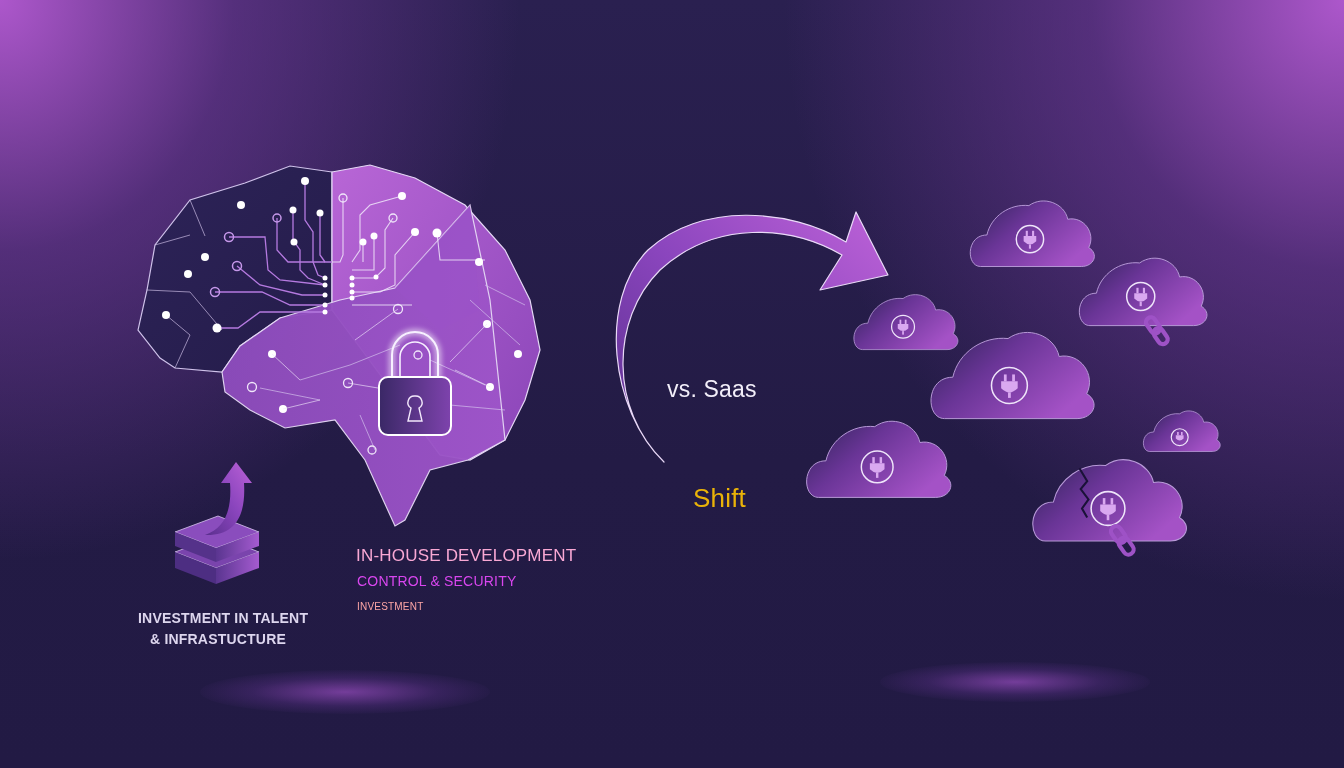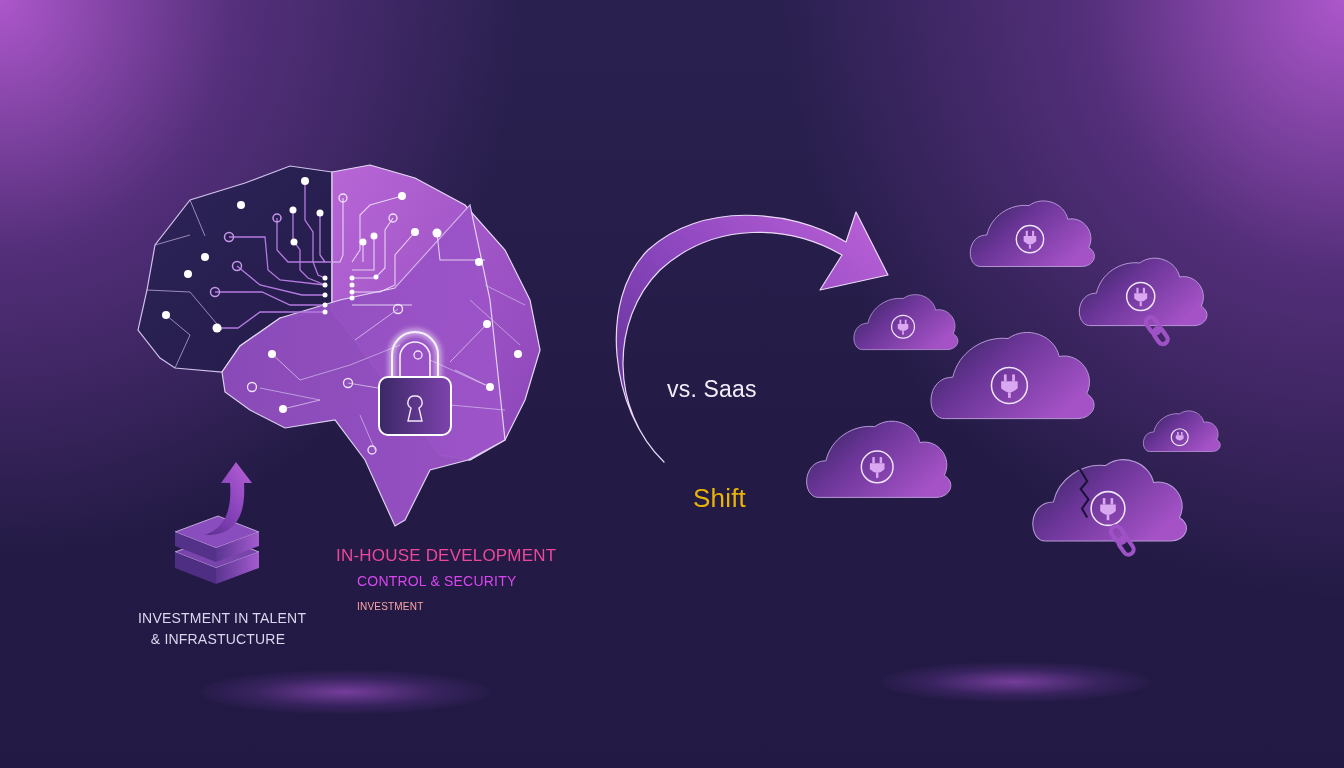--- a/index.html
+++ b/index.html
@@ -7,23 +7,23 @@
     background:#231b45;font-family:"Liberation Sans",sans-serif;}
   .bg{position:absolute;inset:0;
     background:
       radial-gradient(ellipse 520px 560px at 0px 0px, rgba(180,90,210,0.95), rgba(120,60,160,0.55) 45%, rgba(35,27,69,0) 100%),
       radial-gradient(ellipse 560px 600px at 1344px 0px, rgba(180,90,210,0.95), rgba(120,60,160,0.55) 45%, rgba(35,27,69,0) 100%),
       linear-gradient(180deg,#2a2050 0%,#231b45 60%,#221a44 100%);}
   .glow{position:absolute;border-radius:50%;
     background:radial-gradient(ellipse at center, rgba(160,80,200,0.65), rgba(120,60,170,0.25) 45%, rgba(35,27,69,0) 75%);}
   svg.art{position:absolute;left:0;top:0;}
   .label{position:absolute;color:#e6e0f2;letter-spacing:0.2px;white-space:nowrap;}
-  .l-inv{left:138px;top:608px;font-size:14px;line-height:21px;text-align:center;width:160px;color:#ddd6ee;}
+  .l-inv{left:138px;top:608px;font-size:14px;line-height:21px;text-align:center;width:160px;color:#ddd6ee;font-weight:bold;}
   .l-inv span{display:block;}
-  .l-house{left:336px;top:546px;font-size:17px;color:#ec4899;}
+  .l-house{left:356px;top:546px;font-size:17px;color:#f9a8d4;}
   .l-ctrl{left:357px;top:573px;font-size:14px;color:#d946ef;}
   .l-invest{left:357px;top:601px;font-size:10px;color:#fca5a5;}
   .l-vs{left:667px;top:367px;font-size:23px;color:#f2eef9;margin-top:9px;}
   .l-shift{left:693px;top:483px;font-size:26px;color:#eab308;}
 </style>
 </head>
 <body>
 
 <div class="bg"></div>
 <div class="glow" style="left:200px;top:670px;width:290px;height:44px;"></div>

